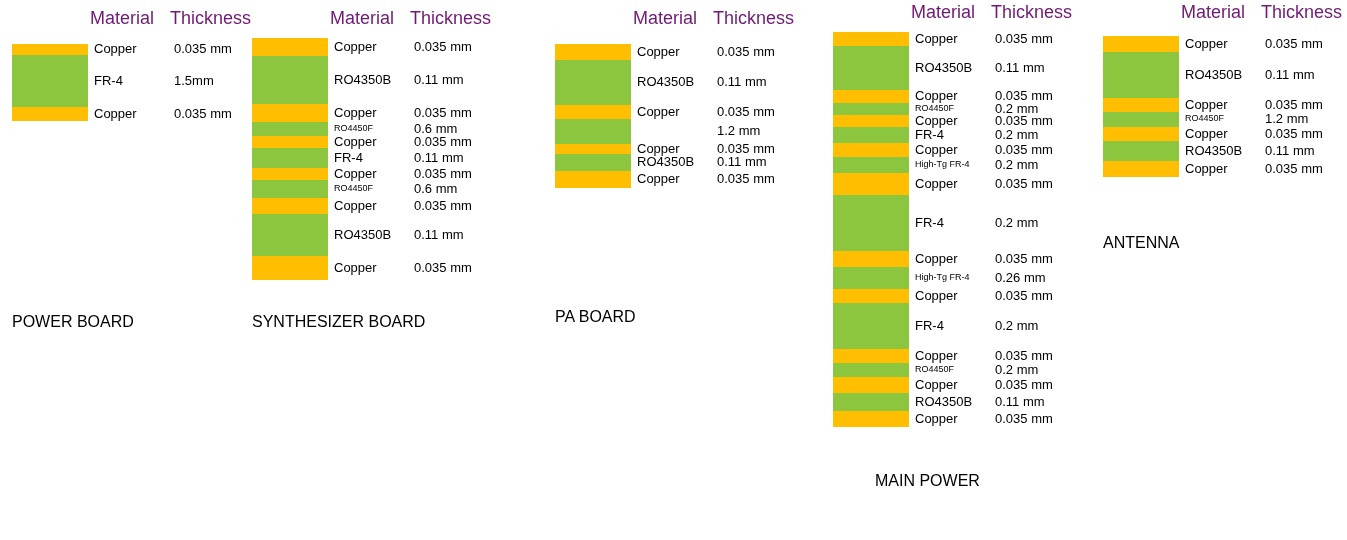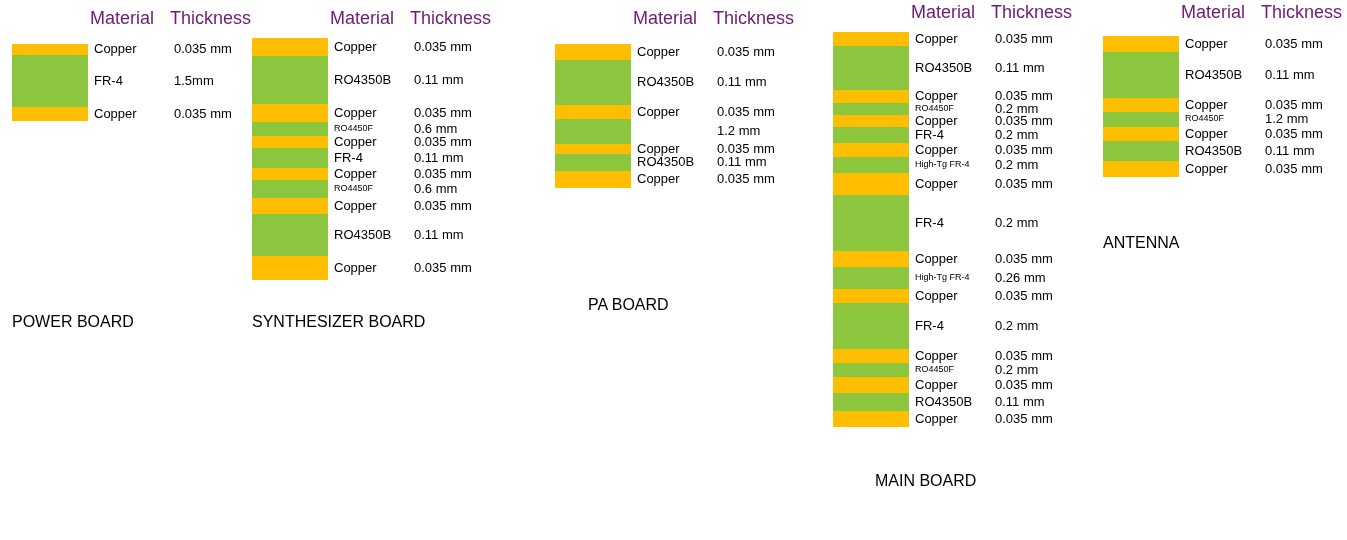--- a/index.html
+++ b/index.html
@@ -188,21 +188,21 @@
           <div class="swatch" style="background: rgb(140, 198, 62);"></div>
         </div>
         <div class="lbl lbl-mat" style="top: 111px;">RO4350B</div>
         <div class="lbl lbl-thk" style="top: 111px;">0.11 mm</div>
         <div class="layer" style="top: 127px; height: 17px;">
           <div class="swatch" style="background: rgb(255, 191, 0);"></div>
         </div>
         <div class="lbl lbl-mat" style="top: 128px;">Copper</div>
         <div class="lbl lbl-thk" style="top: 128px;">0.035 mm</div>
       </div>
-      <div class="board-title" style="left: 0px; top: 288px; margin-left: 33px;">PA BOARD</div>
+      <div class="board-title" style="left: 0px; top: 300px;">PA BOARD</div>
     </div>
     <div class="stackup" style="left: 833px; top: 2px;">
       <div class="headers">
         <div class="hdr hdr-material">Material</div>
         <div class="hdr hdr-thickness">Thickness</div>
       </div>
       <div class="layers" style="position: relative; top: 12px; height: 395px;">
         <div class="layer" style="top: 0px; height: 14px;">
           <div class="swatch" style="background: rgb(255, 191, 0);"></div>
         </div>
@@ -292,21 +292,21 @@
           <div class="swatch" style="background: rgb(140, 198, 62);"></div>
         </div>
         <div class="lbl lbl-mat" style="top: 362.5px;">RO4350B</div>
         <div class="lbl lbl-thk" style="top: 362.5px;">0.11 mm</div>
         <div class="layer" style="top: 379px; height: 16px;">
           <div class="swatch" style="background: rgb(255, 191, 0);"></div>
         </div>
         <div class="lbl lbl-mat" style="top: 379.5px;">Copper</div>
         <div class="lbl lbl-thk" style="top: 379.5px;">0.035 mm</div>
       </div>
-      <div class="board-title" style="left: 42px; top: 470px;">MAIN BOARD</div>
+      <div class="board-title" style="left: 42px; top: 470px;">MAIN POWER</div>
     </div>
     <div class="stackup" style="left: 1103px; top: 2px;">
       <div class="headers">
         <div class="hdr hdr-material">Material</div>
         <div class="hdr hdr-thickness">Thickness</div>
       </div>
       <div class="layers" style="position: relative; top: 16px; height: 141px;">
         <div class="layer" style="top: 0px; height: 16px;">
           <div class="swatch" style="background: rgb(255, 191, 0);"></div>
         </div>

